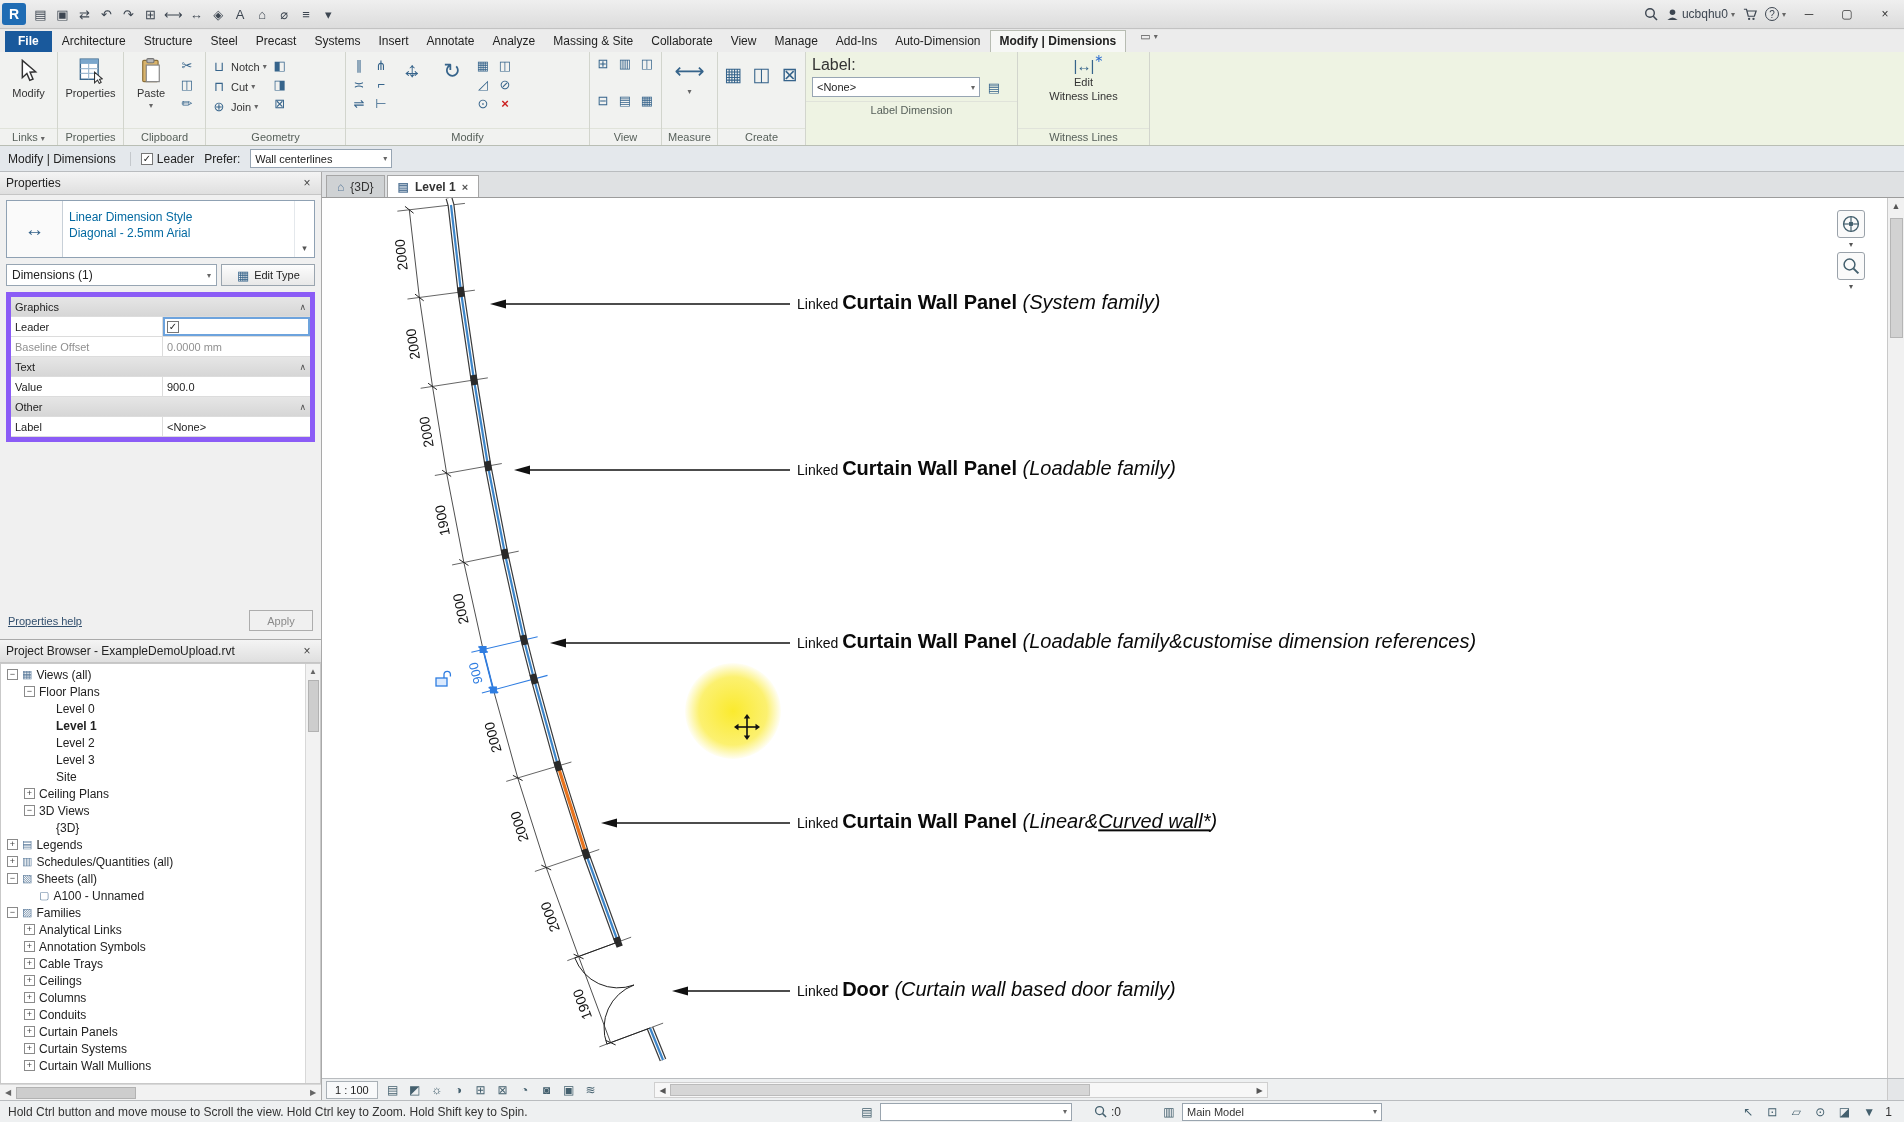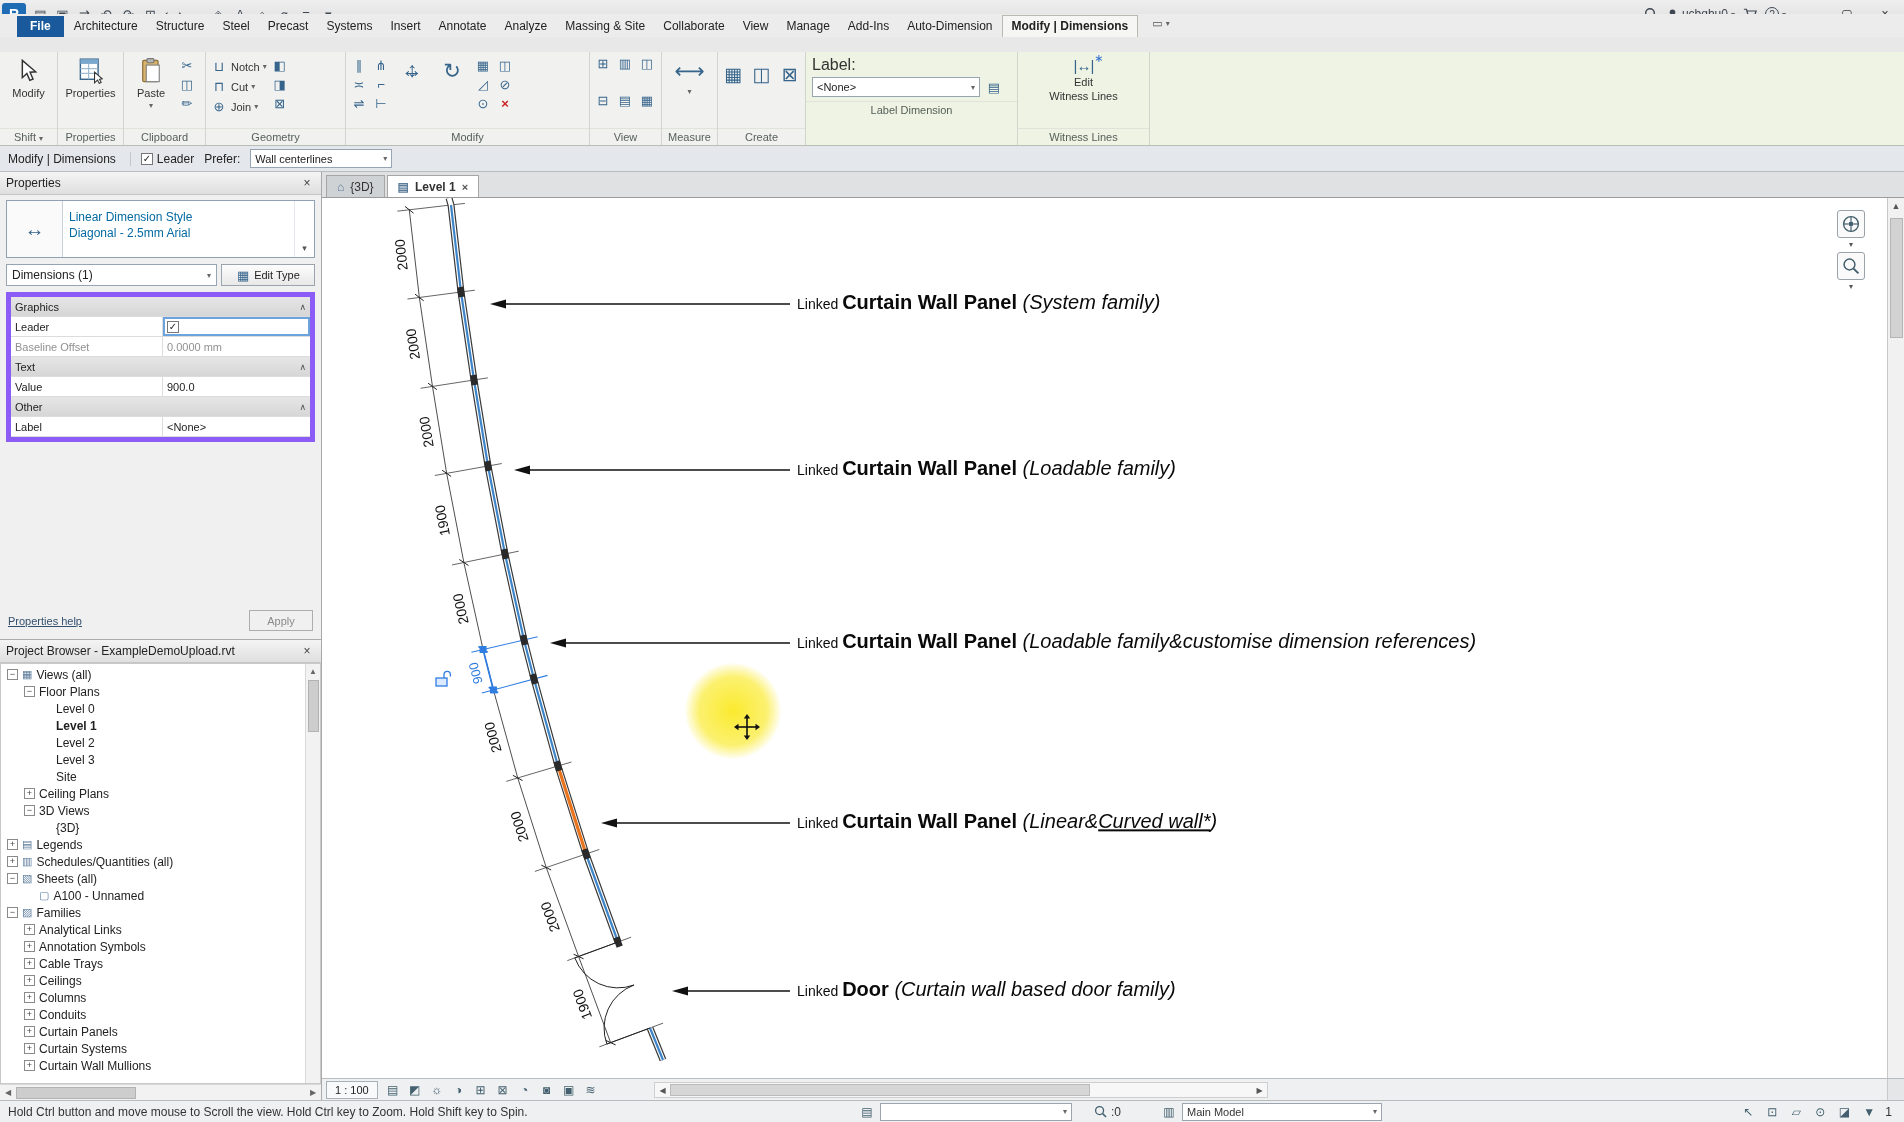--- a/index.html
+++ b/index.html
@@ -11,21 +11,21 @@
 #titlebar{position:absolute;left:0;top:0;width:1904px;height:29px;background:linear-gradient(#efefef,#dcdcdc);display:flex;align-items:center;border-bottom:1px solid #c2c2c2;padding:0 2px}
 #qat{display:flex;align-items:center;gap:1px}
 .qicon{min-width:21px;height:22px;display:flex;align-items:center;justify-content:center;color:#3d4651;font-size:13px;border-radius:2px;padding:0 2px}
 .qicon.logo{background:#1f6cb4;color:#fff;font-weight:bold;font-size:14px;width:24px;margin-right:3px;border-radius:3px}
 #title-center{position:absolute;left:300px;right:560px;text-align:center;font-size:12px;color:#3a3a3a;white-space:nowrap;overflow:hidden;pointer-events:none}
 #tb-right{margin-left:auto;display:flex;align-items:center;gap:8px;padding-right:2px}
 .tbico{display:flex;align-items:center;gap:3px;color:#3d4651;font-size:12px}
 .winbtn{width:30px;height:22px;display:flex;align-items:center;justify-content:center;font-size:12px;color:#333}
 
 
-#tabrow{position:absolute;left:0;top:14px;width:1904px;height:23px;background:#ececec;display:flex;align-items:center;padding-left:17px}
+#tabrow{position:absolute;left:0;top:30px;width:1904px;height:23px;background:#ececec;display:flex;align-items:flex-start;padding-left:5px}
 .rtab{padding:3px 9px 4px 9px;font-size:12px;color:#222;white-space:nowrap;cursor:default}
 .rtab.file{background:#19599c;color:#fff;font-weight:bold;padding:3px 13px 4px 13px;margin-right:1px}
 .rtab.active{background:#f6f7f5;border:1px solid #b7bcb2;border-bottom:none;font-weight:bold}
 #ribbon-toggle{margin-left:14px;display:flex;align-items:center;gap:3px;color:#555;font-size:11px;padding-bottom:4px}
 
 
 #ribbon{position:absolute;left:0;top:52px;width:1904px;height:94px;background:#eef2e6;display:flex;border-bottom:1px solid #b9beb4}
 .rpanel{display:flex;flex-direction:column;border-right:1px solid #d2d5cd;background:#f1f2f0}
 .rpanel.ctx{background:#eef3e3}
 .rbody{flex:1;display:flex;align-items:flex-start;padding:3px 4px;gap:4px}
@@ -220,21 +220,21 @@
     <div class="rbody" style="justify-content:center">
       <div class="bigbtn">
         <span class="bigico">
           <svg width="20" height="24" viewBox="0 0 14 18">
               <path d="M2 1 L2 14 L5.4 10.8 L7.6 16 L10 15 L7.8 9.9 L12 9.6 Z" fill="#fff" stroke="#333" stroke-width="1.1"></path>
             </svg>
         </span>
         <span>Modify</span>
       </div>
     </div>
-    <div class="rlabel"><span>Shift</span> <span class="dd">▾</span></div>
+    <div class="rlabel"><span>Links</span> <span class="dd">▾</span></div>
   </div>
 
   <div class="rpanel" style="width:66px">
     <div class="rbody" style="justify-content:center">
       <div class="bigbtn">
         <span class="bigico">
           <svg width="24" height="26" viewBox="0 0 20 22">
               <rect x="1" y="1" width="15" height="17" fill="#fff" stroke="#36648b" stroke-width="1.2"></rect>
               <rect x="1" y="1" width="15" height="4" fill="#7ba7cc"></rect>
               <line x1="1" y1="9" x2="16" y2="9" stroke="#9cb8d0"></line>

